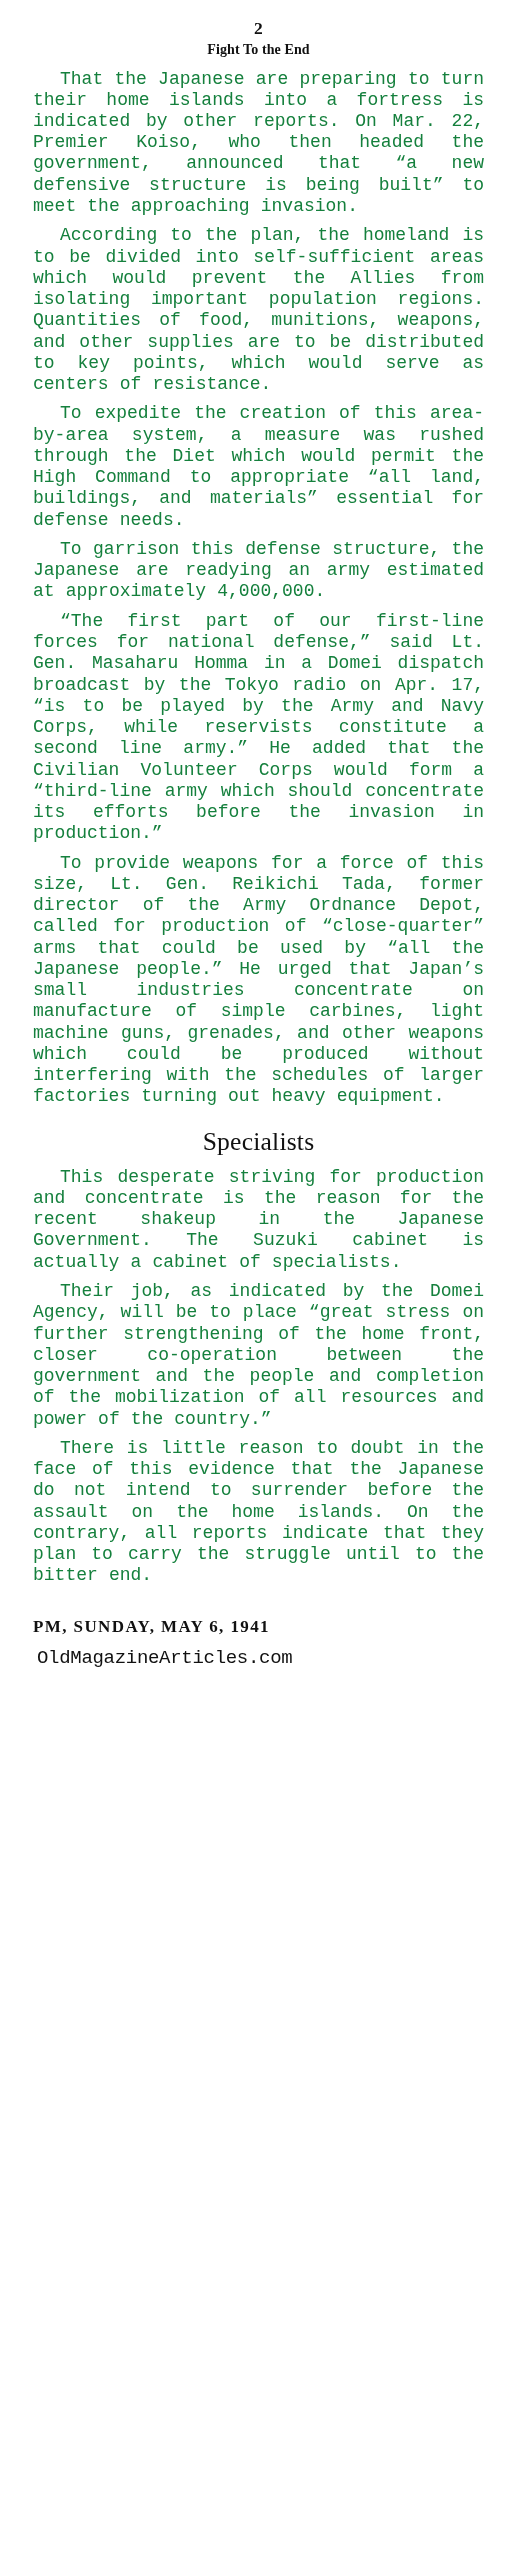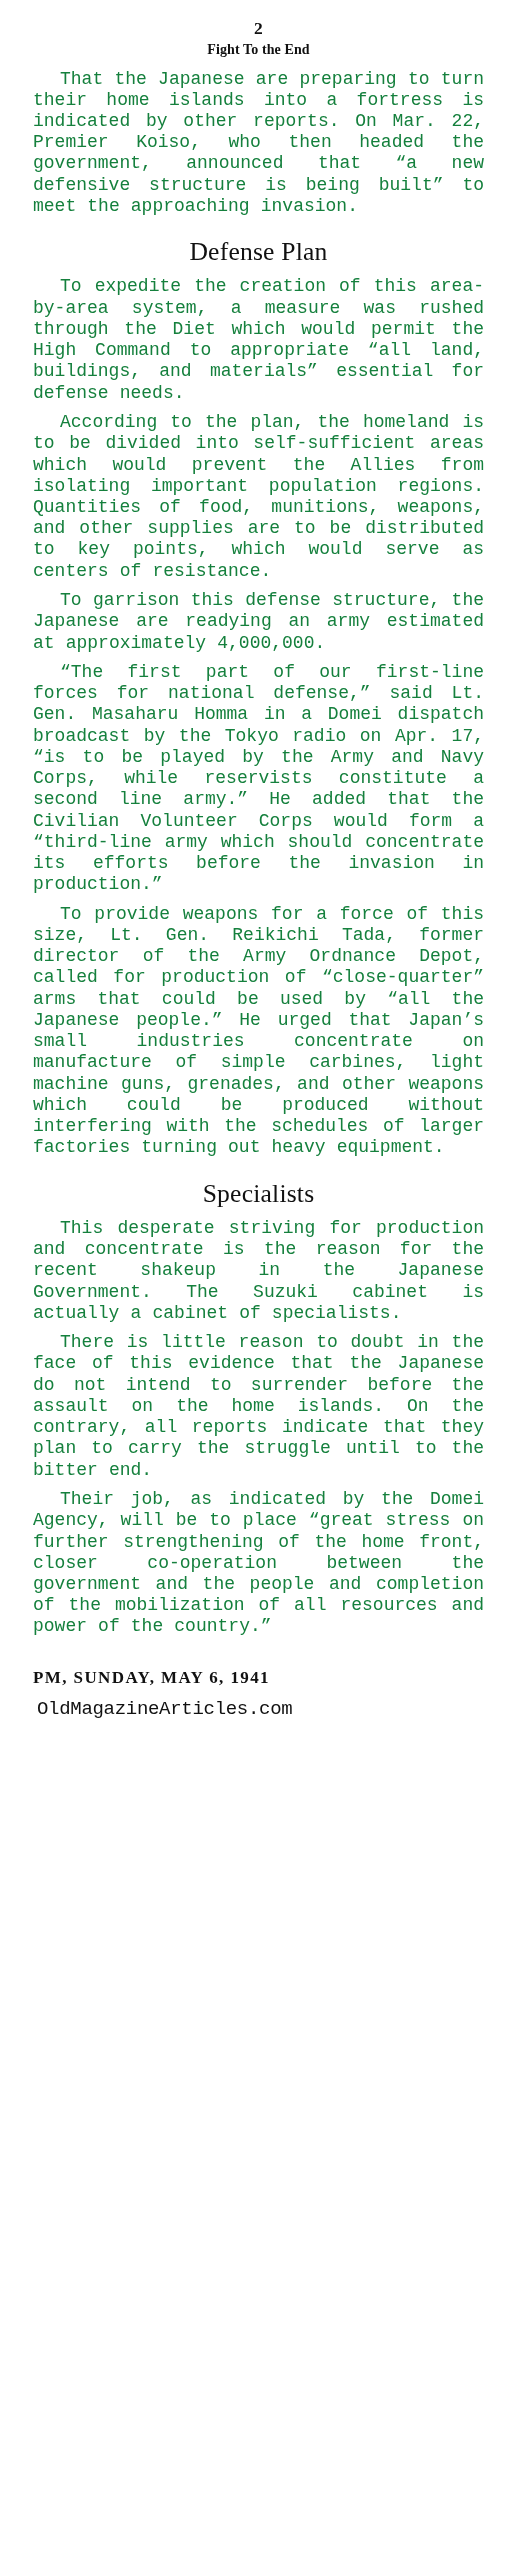--- a/index.html
+++ b/index.html
@@ -89,33 +89,32 @@
 <body>
 
 <div class="page">
 
   <div class="page-number">2</div>
 
   <h1 class="headline">Fight To the End</h1>
 
   <p class="body">That the Japanese are preparing to turn their home islands into a fortress is indicated by other reports. On Mar. 22, Premier Koiso, who then headed the government, announced that “a new defensive structure is being built” to meet the approaching invasion.</p>
 
-  <h2 class="section-head">Defense Plan</h2>
 
+  <p class="body">According to the plan, the homeland is to be divided into self-sufficient areas which would prevent the Allies from isolating important population regions. Quantities of food, munitions, weapons, and other supplies are to be distributed to key points, which would serve as centers of resistance.</p>
   <p class="body">To expedite the creation of this area-by-area system, a measure was rushed through the Diet which would permit the High Command to appropriate “all land, buildings, and materials” essential for defense needs.</p>
-  <p class="body">According to the plan, the homeland is to be divided into self-sufficient areas which would prevent the Allies from isolating important population regions. Quantities of food, munitions, weapons, and other supplies are to be distributed to key points, which would serve as centers of resistance.</p>
   <p class="body">To garrison this defense structure, the Japanese are readying an army estimated at approximately 4,000,000.</p>
   <p class="body">“The first part of our first-line forces for national defense,” said Lt. Gen. Masaharu Homma in a Domei dispatch broadcast by the Tokyo radio on Apr. 17, “is to be played by the Army and Navy Corps, while reservists constitute a second line army.” He added that the Civilian Volunteer Corps would form a “third-line army which should concentrate its efforts before the invasion in production.”</p>
   <p class="body">To provide weapons for a force of this size, Lt. Gen. Reikichi Tada, former director of the Army Ordnance Depot, called for production of “close-quarter” arms that could be used by “all the Japanese people.” He urged that Japan’s small industries concentrate on manufacture of simple carbines, light machine guns, grenades, and other weapons which could be produced without interfering with the schedules of larger factories turning out heavy equipment.</p>
 
   <h2 class="section-head">Specialists</h2>
 
   <p class="body">This desperate striving for production and concentrate is the reason for the recent shakeup in the Japanese Government. The Suzuki cabinet is actually a cabinet of specialists.</p>
+  <p class="body">Their job, as indicated by the Domei Agency, will be to place “great stress on further strengthening of the home front, closer co-operation between the government and the people and completion of the mobilization of all resources and power of the country.”</p>
   <p class="body">There is little reason to doubt in the face of this evidence that the Japanese do not intend to surrender before the assault on the home islands. On the contrary, all reports indicate that they plan to carry the struggle until to the bitter end.</p>
-  <p class="body">Their job, as indicated by the Domei Agency, will be to place “great stress on further strengthening of the home front, closer co-operation between the government and the people and completion of the mobilization of all resources and power of the country.”</p>
 
   <div class="footer">
     <div class="credit">PM, SUNDAY, MAY 6, 1941</div>
     <div class="site">OldMagazineArticles.com</div>
   </div>
 
 </div>
 
 
 </body></html>

